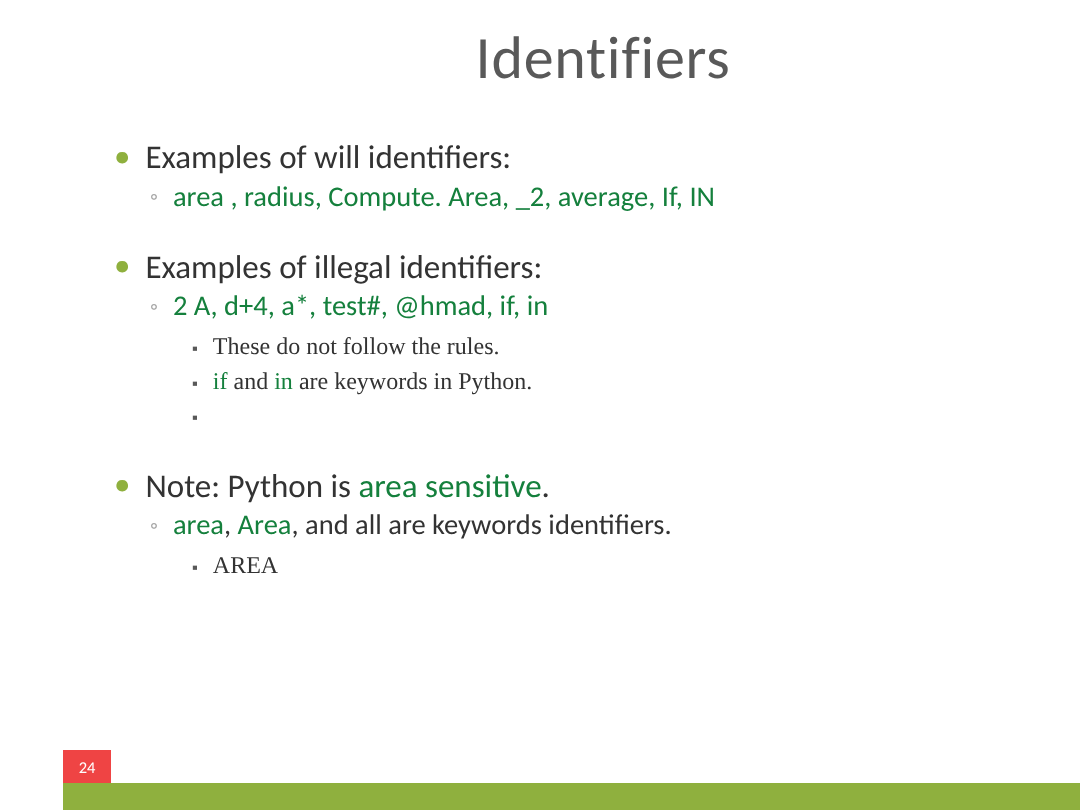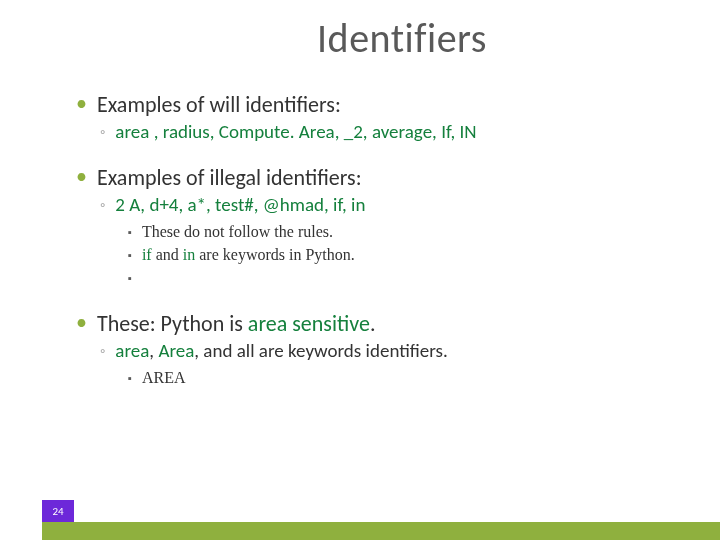--- a/index.html
+++ b/index.html
@@ -12,21 +12,21 @@
   .bullet-1 .txt { color: #333; }
   .bullet-2 { display: flex; align-items: flex-start; font-size: 19px; color: #333; margin-left: 24px; margin-top: 2px; }
   .bullet-2 .ring { color: #a6a6a6; font-size: 15px; line-height: 1.6; margin-right: 10px; }
   .green { color: #15803d; }
   .bullet-3 { display: flex; align-items: flex-start; font-size: 16px; color: #333; margin-left: 52px; margin-top: 2px; }
   .bullet-3 .sq { color: #595959; font-size: 11px; line-height: 1.9; margin-right: 10px; }
   .bullet-3 .txt { color: #333; font-family: Liberation Serif, serif; }
   .spacer-sm { height: 4px; }
   .spacer-md { height: 10px; }
   .footer { position: absolute; left: 0; bottom: 0; width: 720px; height: 18px; background: #8fb03e; }
-  .page-left { position: absolute; left: 0; bottom: 18px; width: 32px; height: 22px; background: #6d28d9; color: #fff; font-size: 11px; display: flex; align-items: center; justify-content: center; text-align: right; }
+  .page-left { position: absolute; left: 0; bottom: 18px; width: 32px; height: 22px; background: #ef4444; color: #fff; font-size: 11px; display: flex; align-items: center; justify-content: center; text-align: right; }
   .page-right { position: absolute; right: 26px; bottom: 2px; color: #fff; font-size: 11px; }
   .corner { position: absolute; right: 4px; bottom: 2px; width: 14px; height: 14px; background: #a0a0a0; border-radius: 2px; }
   .corner::before, .corner::after { content: ""; position: absolute; background: #fff; height: 1.5px; width: 8px; left: 3px; }
   .corner::before { top: 4px; }
   .corner::after { top: 8px; }
 </style>
 </head>
 <body>
 
 <div class="slide">
@@ -69,21 +69,21 @@
     </div>
     <div class="bullet-3">
       <span class="sq">▪</span>
     </div>
 
     <div class="spacer-md"></div>
 
     <div class="bullet-1">
       <span class="dot">•</span>
       <span class="txt">
-        <span>These: Python is </span><span class="green">area sensitive</span><span>.</span>
+        <span>Note: Python is </span><span class="green">area sensitive</span><span>.</span>
       </span>
     </div>
     <div class="bullet-2">
       <span class="ring">◦</span>
       <span class="txt">
         <span class="green">area</span><span>, </span><span class="green">Area</span><span>, and all are keywords identifiers.</span>
       </span>
     </div>
 
     <div class="spacer-sm"></div>

